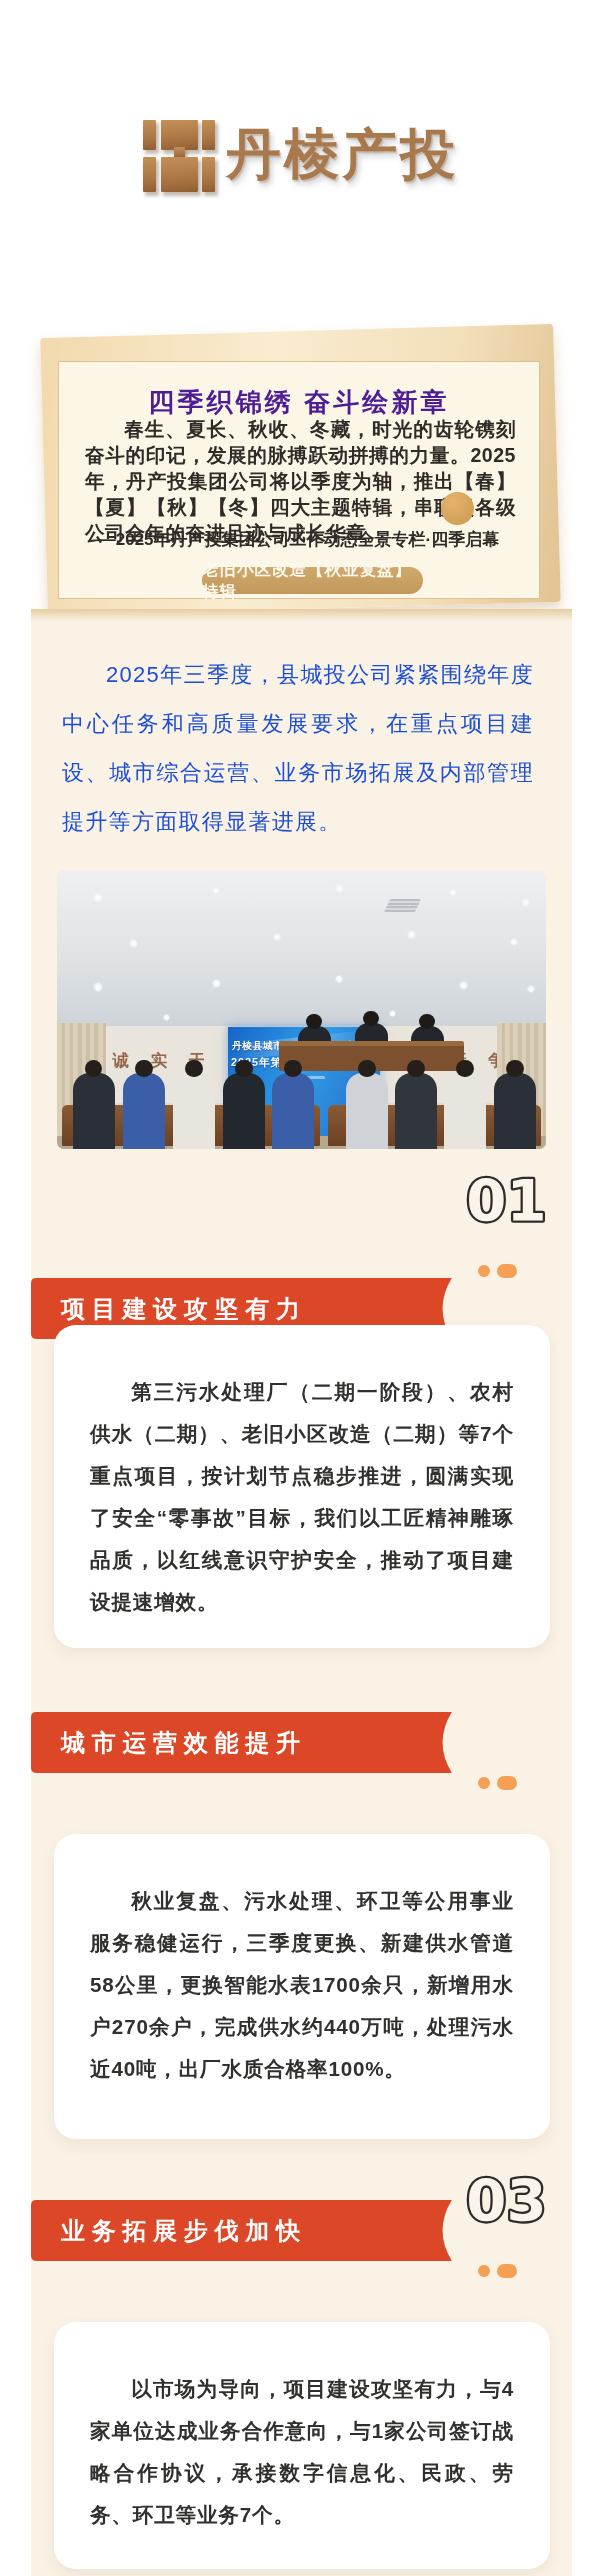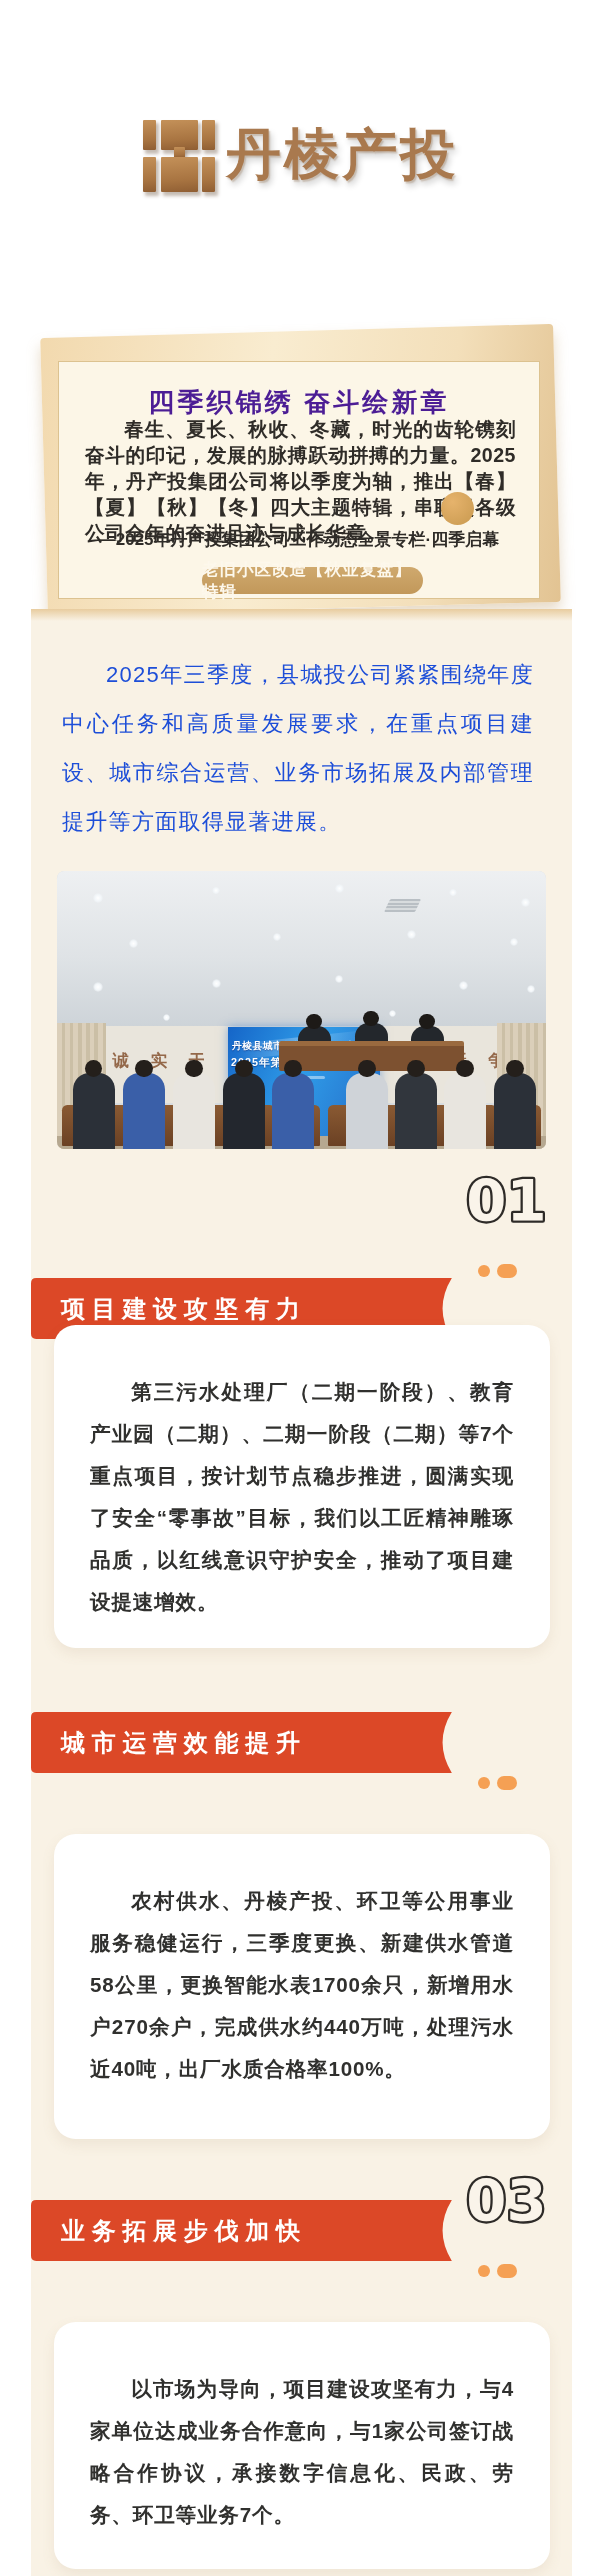--- a/index.html
+++ b/index.html
@@ -190,35 +190,35 @@
   <div class="sec-num" id="n1">
     <svg width="93" height="68" viewBox="0 0 180 132">
       <text x="90" y="104" text-anchor="middle" font-family="DejaVu Sans, sans-serif" font-weight="bold" font-size="112" paint-order="stroke" stroke="#2e2b28" stroke-width="9" stroke-linejoin="round" fill="#faf4ea">01</text>
     </svg>
   </div>
   <div class="dots" id="d1">
       <i class="d1"></i>
       <i class="d2"></i>
     </div>
   <div class="sec-card" id="c1">
-    <p>第三污水处理厂（二期一阶段）、教育产业园（二期）、二期一阶段（二期）等7个重点项目，按计划节点稳步推进，圆满实现了安全“零事故”目标，我们以工匠精神雕琢品质，以红线意识守护安全，推动了项目建设提速增效。</p>
+    <p>第三污水处理厂（二期一阶段）、农村供水（二期）、老旧小区改造（二期）等7个重点项目，按计划节点稳步推进，圆满实现了安全“零事故”目标，我们以工匠精神雕琢品质，以红线意识守护安全，推动了项目建设提速增效。</p>
   </div>
 
   <div class="sec-banner" id="b2">
     <svg width="426" height="61" viewBox="0 0 826 118">
       <path d="M10,0 H816 Q780,59 816,118 H10 Q0,118 0,108 V10 Q0,0 10,0 Z" fill="#DC4827"></path>
     </svg>
     <span class="lbl">城市运营效能提升</span>
   </div>
   <div class="dots" id="d2">
       <i class="d1"></i>
       <i class="d2"></i>
     </div>
   <div class="sec-card" id="c2">
-    <p>农村供水、丹棱产投、环卫等公用事业服务稳健运行，三季度更换、新建供水管道58公里，更换智能水表1700余只，新增用水户270余户，完成供水约440万吨，处理污水近40吨，出厂水质合格率100%。</p>
+    <p>秋业复盘、污水处理、环卫等公用事业服务稳健运行，三季度更换、新建供水管道58公里，更换智能水表1700余只，新增用水户270余户，完成供水约440万吨，处理污水近40吨，出厂水质合格率100%。</p>
   </div>
 
   <div class="sec-banner" id="b3">
     <svg width="426" height="61" viewBox="0 0 826 118">
       <path d="M10,0 H816 Q780,59 816,118 H10 Q0,118 0,108 V10 Q0,0 10,0 Z" fill="#DC4827"></path>
     </svg>
     <span class="lbl">业务拓展步伐加快</span>
   </div>
   <div class="sec-num" id="n3">
     <svg width="93" height="68" viewBox="0 0 180 132">

